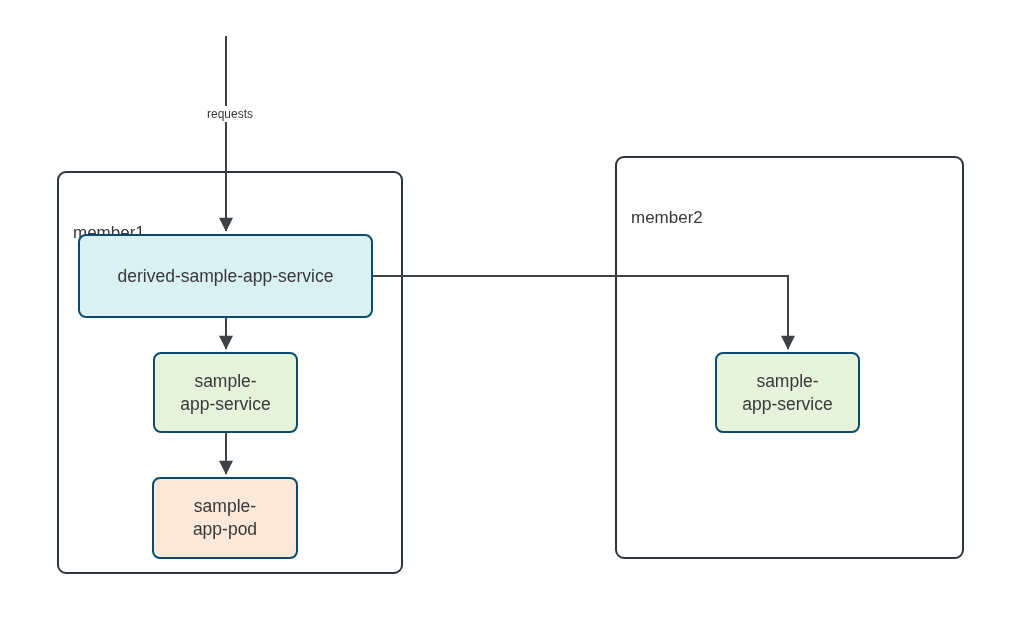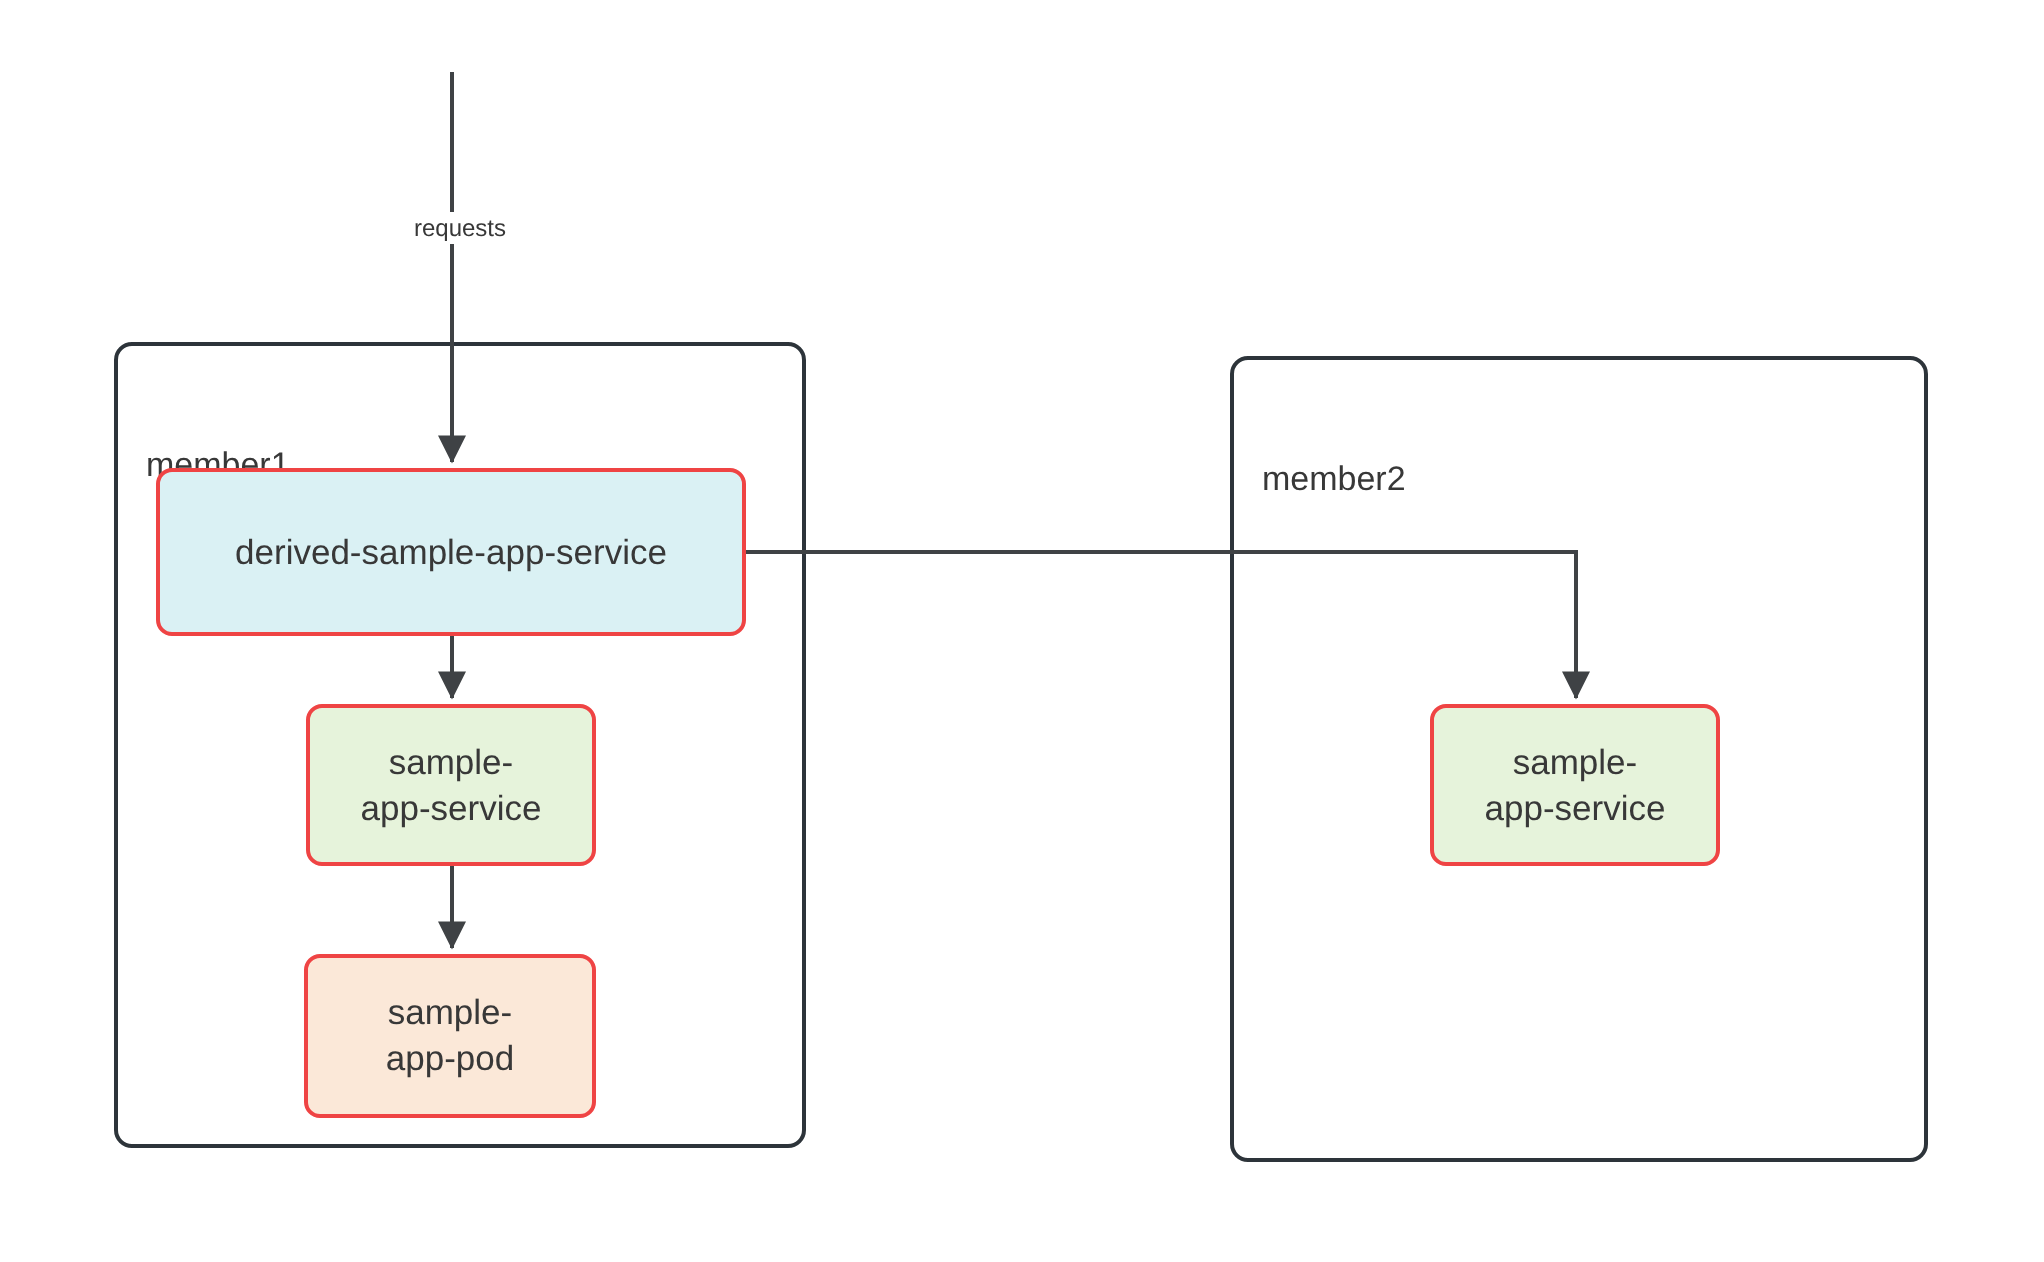--- a/index.html
+++ b/index.html
@@ -26,33 +26,33 @@
   .container-label {
     position: absolute;
     top: 14px;
     left: 14px;
     font-size: 17px;
     color: #383838;
     white-space: nowrap;
     margin-top: 36px;
   }
   #member1 { left: 57px;  top: 171px; width: 346px; height: 403px; }
-  #member2 { left: 615px; top: 178px; width: 349px; height: 403px; }
+  #member2 { left: 615px; top: 156px; width: 349px; height: 403px; }
 
   .edges {
     position: absolute;
     left: 0; top: 0;
     width: 1022px;
     height: 631px;
     pointer-events: none;
   }
 
   .node {
     position: absolute;
-    border: 2px solid #ef4444;
+    border: 2px solid #0c4a6e;
     border-radius: 8px;
     box-sizing: border-box;
     display: flex;
     align-items: center;
     justify-content: center;
     text-align: center;
     font-size: 17.5px;
     line-height: 23px;
     color: #383838;
     white-space: pre-line;

